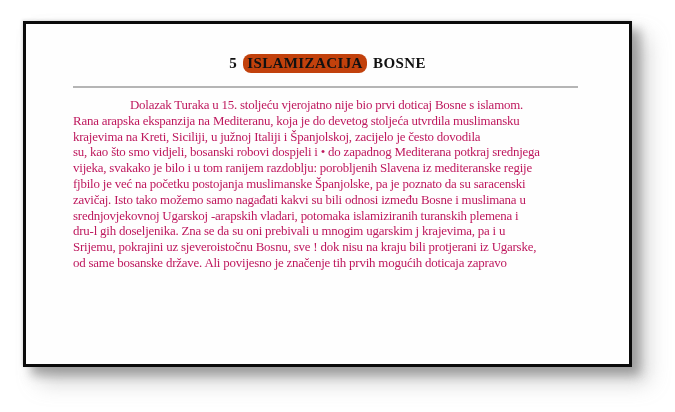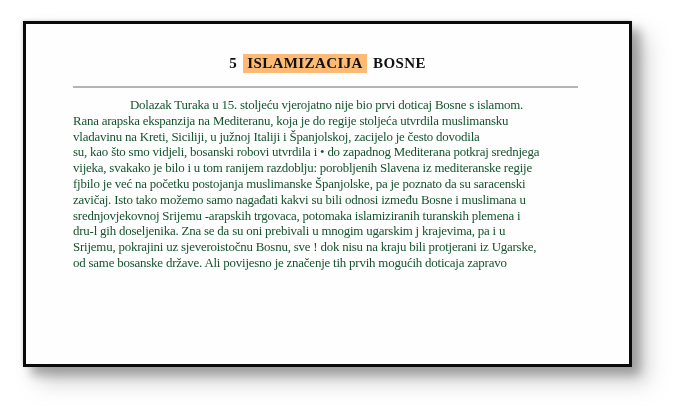--- a/index.html
+++ b/index.html
@@ -47,44 +47,44 @@
     height: 2px;
     background: #b5b5b5;
     border: none;
     margin: 14px 0 0 47px;
     width: 505px;
   }
   .paragraph {
     margin: 10px 28px 0 47px;
     font-size: 12.9px;
     line-height: 15.8px;
-    color: #14532d;
+    color: #be185d;
     letter-spacing: -0.2px;
   }
   .line {
     white-space: nowrap;
   }
   .line.indent {
     padding-left: 57px;
   }
 </style>
 </head>
 <body>
 
 <div class="canvas">
   <div class="page">
-    <h1 class="title"><span>5</span> <span class="hl" style="background-color: #fdba74;">ISLAMIZACIJA</span> <span>BOSNE</span></h1>
+    <h1 class="title"><span>5</span> <span class="hl" style="background-color: #c2410c; border-radius: 8px;">ISLAMIZACIJA</span> <span>BOSNE</span></h1>
     <div class="rule"></div>
     <div class="paragraph" id="paragraph">
         <div class="line indent">Dolazak Turaka u 15. stoljeću vjerojatno nije bio prvi doticaj Bosne s islamom.</div>
-        <div class="line">Rana arapska ekspanzija na Mediteranu, koja je do regije stoljeća utvrdila muslimansku</div>
-        <div class="line">vladavinu na Kreti, Siciliji, u južnoj Italiji i Španjolskoj, zacijelo je često dovodila</div>
-        <div class="line">su, kao što smo vidjeli, bosanski robovi utvrdila i • do zapadnog Mediterana potkraj srednjega</div>
+        <div class="line">Rana arapska ekspanzija na Mediteranu, koja je do devetog stoljeća utvrdila muslimansku</div>
+        <div class="line">krajevima na Kreti, Siciliji, u južnoj Italiji i Španjolskoj, zacijelo je često dovodila</div>
+        <div class="line">su, kao što smo vidjeli, bosanski robovi dospjeli i • do zapadnog Mediterana potkraj srednjega</div>
         <div class="line">vijeka, svakako je bilo i u tom ranijem razdoblju: porobljenih Slavena iz mediteranske regije</div>
         <div class="line">fjbilo je već na početku postojanja muslimanske Španjolske, pa je poznato da su saracenski</div>
         <div class="line">zavičaj. Isto tako možemo samo nagađati kakvi su bili odnosi između Bosne i muslimana u</div>
-        <div class="line">srednjovjekovnoj Srijemu -arapskih trgovaca, potomaka islamiziranih turanskih plemena i</div>
+        <div class="line">srednjovjekovnoj Ugarskoj -arapskih vladari, potomaka islamiziranih turanskih plemena i</div>
         <div class="line">dru-l gih doseljenika. Zna se da su oni prebivali u mnogim ugarskim j krajevima, pa i u</div>
         <div class="line">Srijemu, pokrajini uz sjeveroistočnu Bosnu, sve ! dok nisu na kraju bili protjerani iz Ugarske,</div>
         <div class="line">od same bosanske države. Ali povijesno je značenje tih prvih mogućih doticaja zapravo</div>
       </div>
   </div>
 </div>
 
 </body></html>

